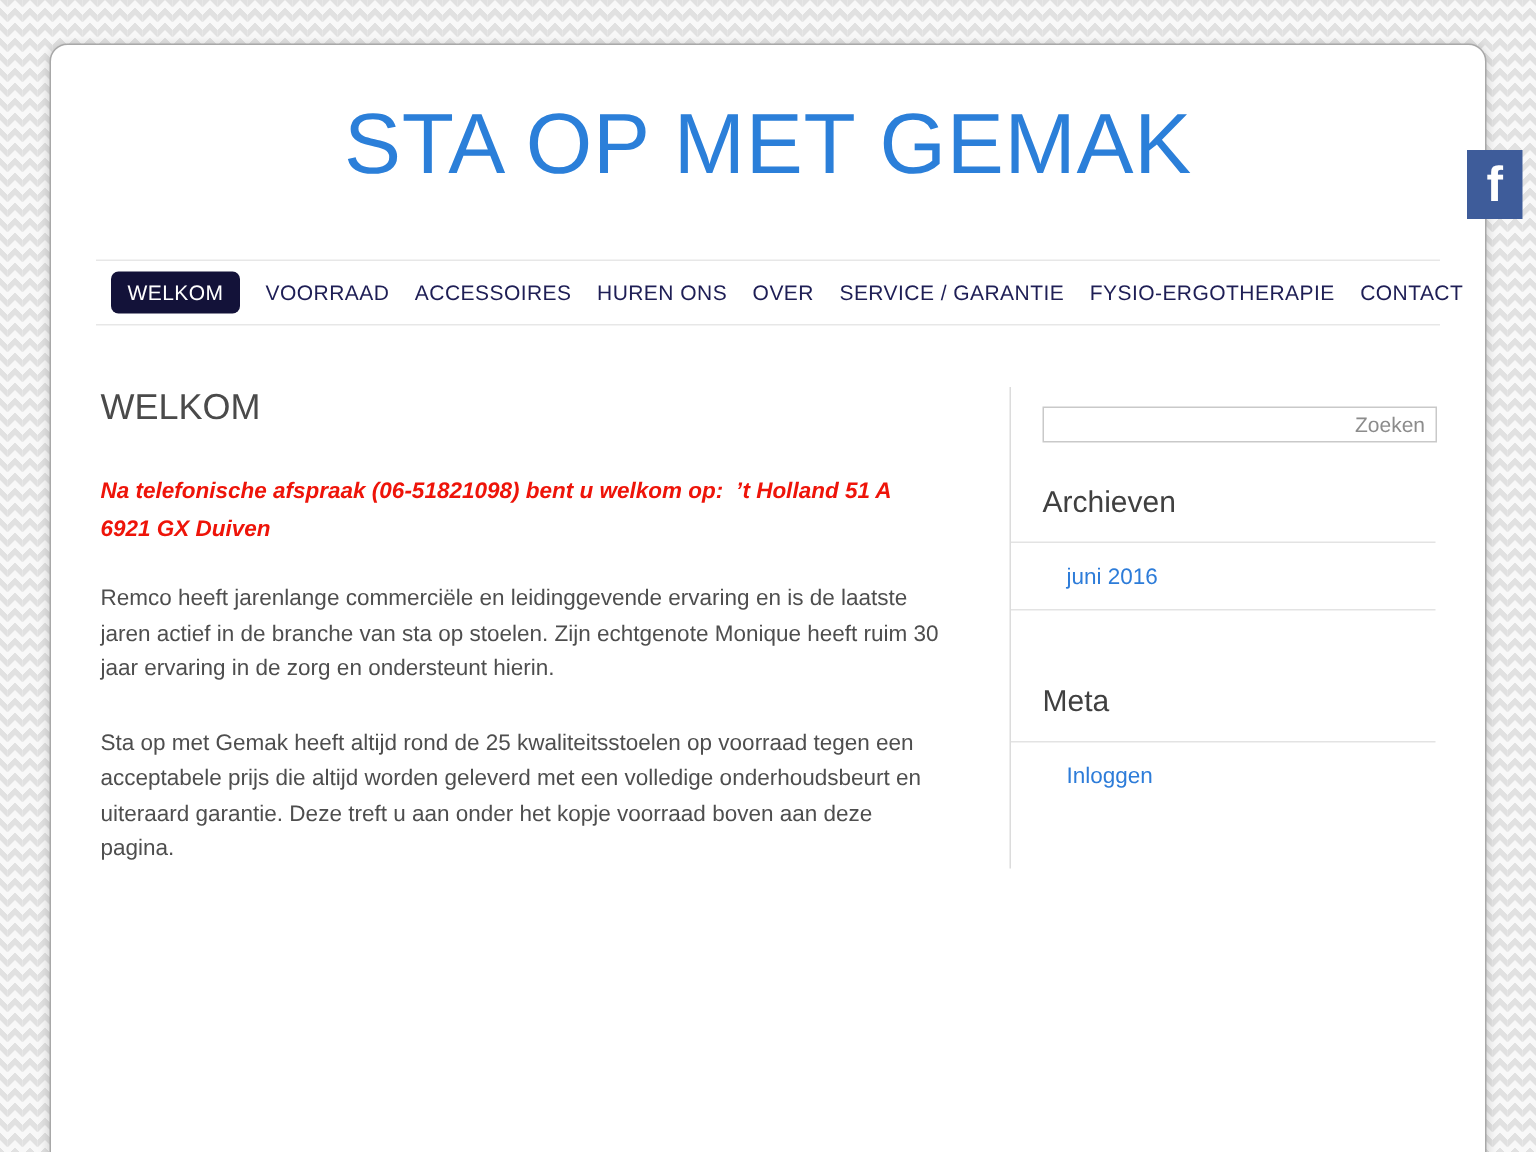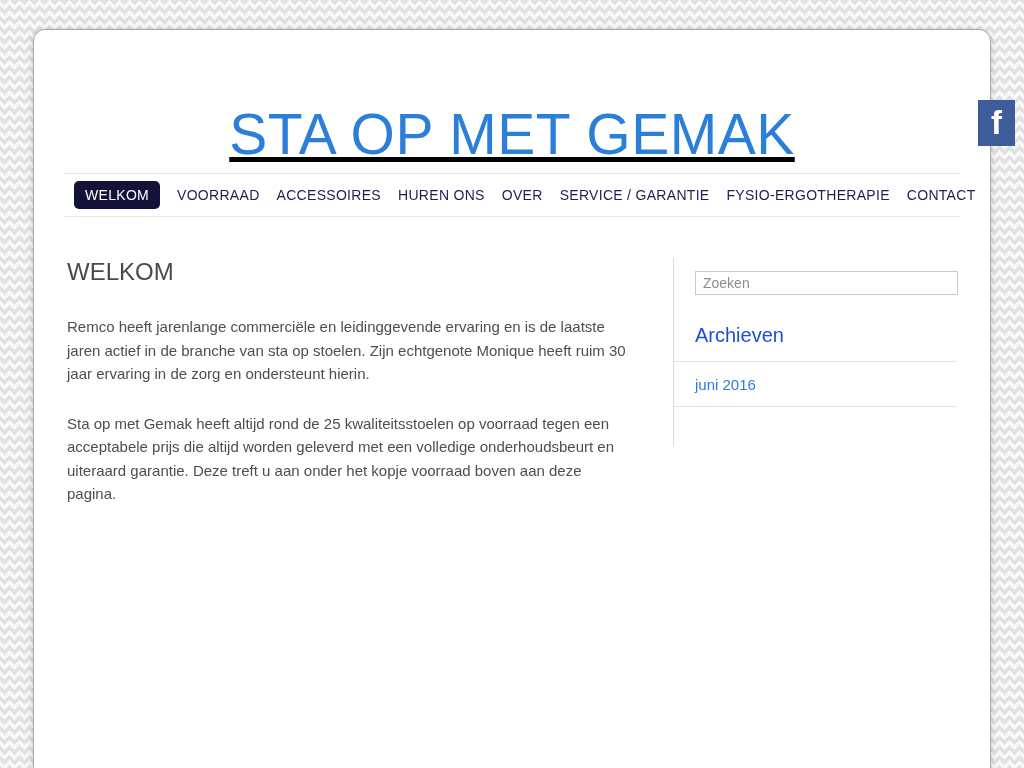--- a/index.html
+++ b/index.html
@@ -23,21 +23,21 @@
     position: absolute;
     left: 33px; top: 29px;
     width: 958px; height: 790px;
     background: #ffffff;
     border: 1px solid #a8a8a8;
     border-radius: 12px;
     box-shadow: 0 1px 7px rgba(0,0,0,0.18);
   }
 
   
-  .site-header { height: 143px; display: flex; align-items: flex-end; justify-content: center; text-decoration: underline; }
+  .site-header { height: 143px; display: flex; align-items: center; justify-content: center; }
   .site-title {
     font-size: 57px;
     font-weight: 400;
     line-height: 1;
     color: #2b7fd9;
     letter-spacing: 0.5px;
     padding-bottom: 10px;
     white-space: nowrap;
   }
 
@@ -109,35 +109,36 @@
     display: block;
     width: 263px;
     margin-left: 21px;
     height: 24px;
     border: 1px solid #c9c9c9;
     padding: 2px 7px;
     font-size: 14px;
     color: #555555;
     font-family: "Liberation Sans", sans-serif;
     outline: none;
+    text-align: right;
   }
   .search-input::placeholder { color: #8c8c8c; opacity: 1; }
   .widget { margin-top: 29px; }
   .widget.meta-widget { margin-top: 50px; }
   .widget-heading {
     font-size: 20px;
     font-weight: 400;
-    color: #1d4ed8;
+    color: #404040;
     margin-left: 21px;
     margin-bottom: 14px;
   }
   .hr { border-top: 1px solid #e3e3e3; height: 0; }
   .side-link {
     display: block;
-    margin-left: 21px;
+    margin-left: 37px;
     padding: 14px 0 13px 0;
     font-size: 15px;
     color: #2d7cd9;
     text-decoration: none;
     cursor: pointer;
   }
 
   
   .fb-badge {
     position: absolute;
@@ -172,33 +173,42 @@
     <a class="nav-item">SERVICE / GARANTIE</a>
     <a class="nav-item">FYSIO-ERGOTHERAPIE</a>
     <a class="nav-item">CONTACT</a>
   </nav>
 
   <div class="content">
 
     <main class="main-col">
       <h2 class="page-heading">WELKOM</h2>
 
+      <p class="notice">
+        <span class="notice-line">Na telefonische afspraak (06-51821098) bent u welkom op:  ’t Holland 51 A</span>
+        <span class="notice-line">6921 GX Duiven</span>
+      </p>
 
       <p class="para">Remco heeft jarenlange commerciële en leidinggevende ervaring en is de laatste jaren actief in de branche van sta op stoelen. Zijn echtgenote Monique heeft ruim 30 jaar ervaring in de zorg en ondersteunt hierin.</p>
       <p class="para">Sta op met Gemak heeft altijd rond de 25 kwaliteitsstoelen op voorraad tegen een acceptabele prijs die altijd worden geleverd met een volledige onderhoudsbeurt en uiteraard garantie. Deze treft u aan onder het kopje voorraad boven aan deze pagina.</p>
     </main>
 
     <aside class="sidebar">
       <input type="text" class="search-input" placeholder="Zoeken" style="">
 
       <div class="widget">
         <h3 class="widget-heading">Archieven</h3>
         <div class="hr"></div>
         <a class="side-link">juni 2016</a>
         <div class="hr"></div>
       </div>
 
+      <div class="widget meta-widget">
+        <h3 class="widget-heading">Meta</h3>
+        <div class="hr"></div>
+        <a class="side-link">Inloggen</a>
+      </div>
     </aside>
 
   </div>
 </div>
 
 <div class="fb-badge">f</div>
 
 </body></html>

